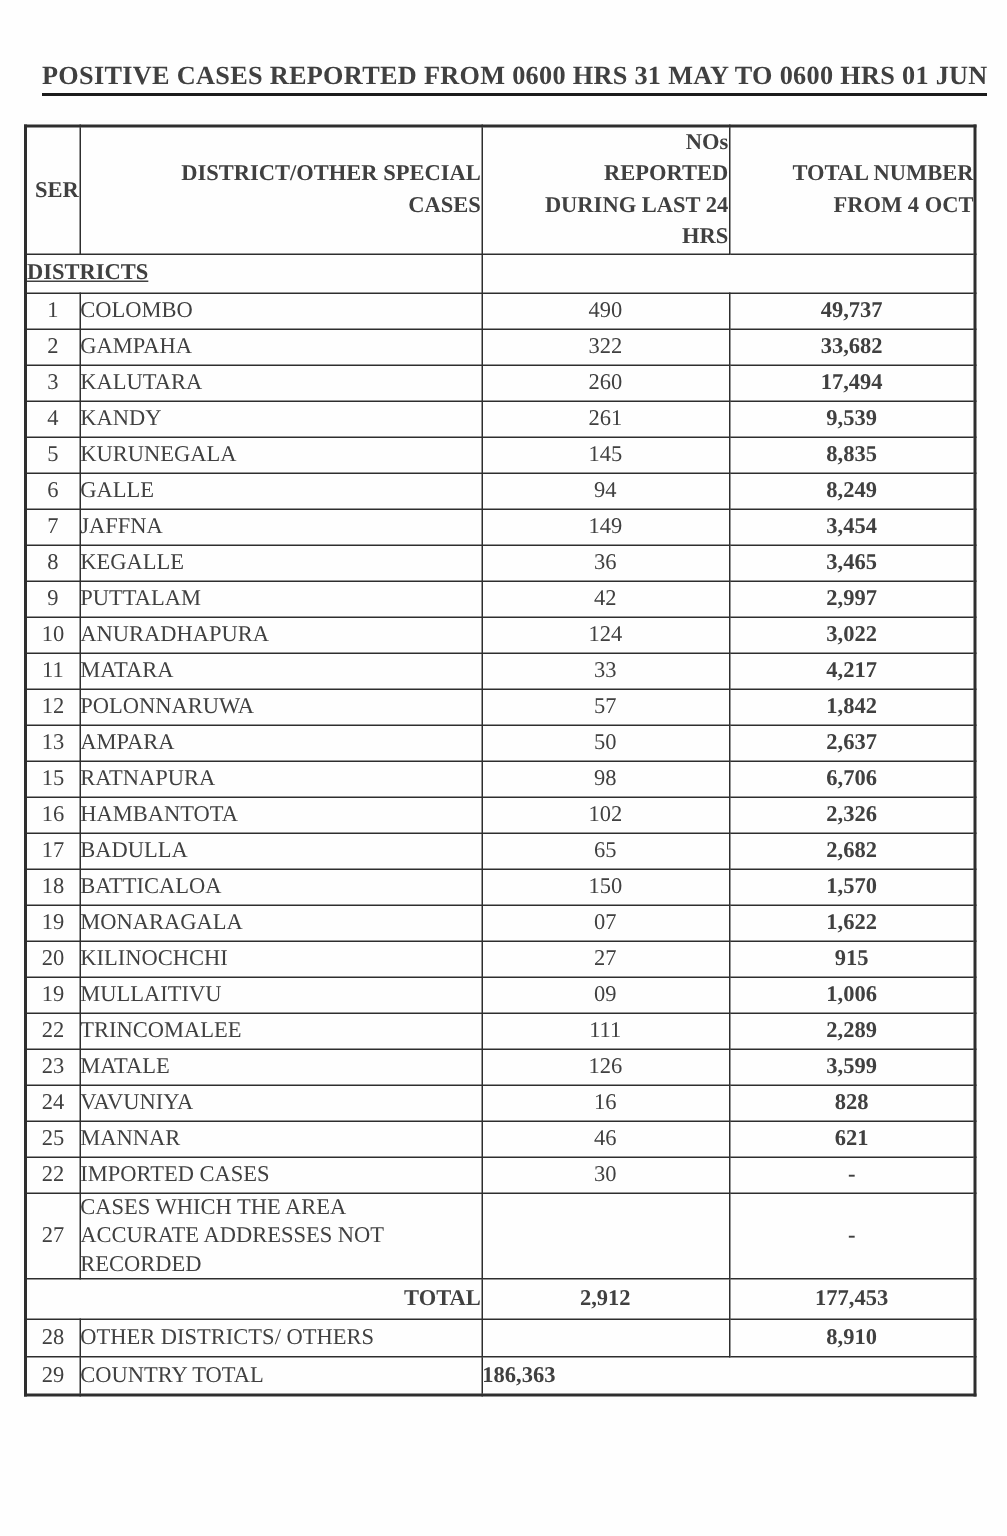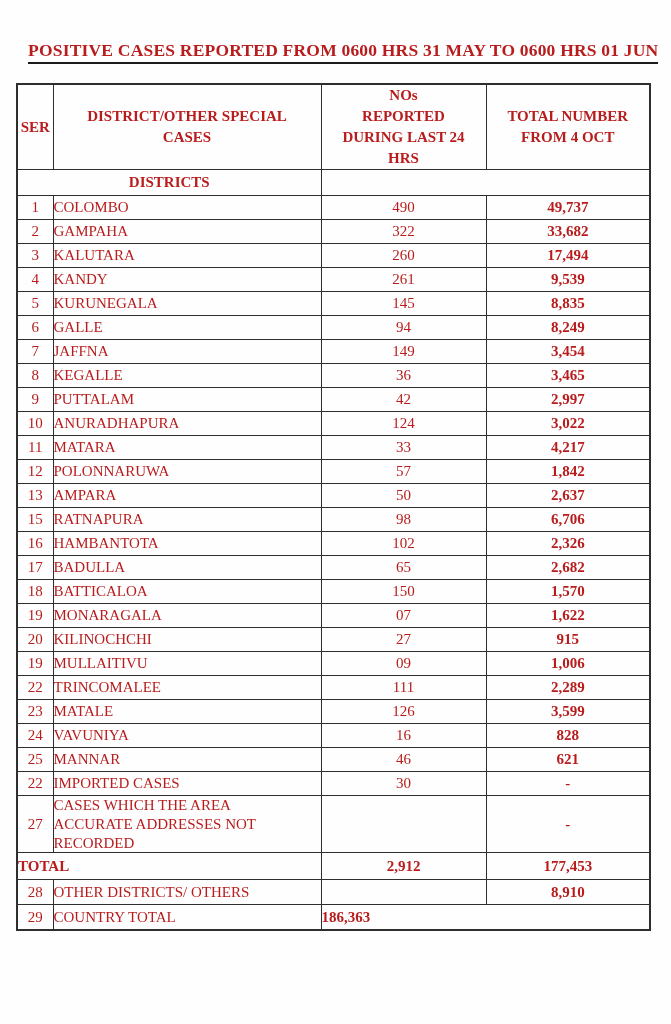--- a/index.html
+++ b/index.html
@@ -6,21 +6,21 @@
     margin: 0;
     padding: 0;
     background: #ffffff;
   }
   .page {
     position: relative;
     width: 671px;
     height: 1024px;
     background: #fefefe;
     font-family: "Liberation Serif", serif;
-    color: #b91c1c;
+    color: #404040;
     overflow: hidden;
   }
   .doc-title {
     display: inline-block;
     margin: 40px 0 0 28px;
     font-size: 17.5px;
     font-weight: bold;
     letter-spacing: 0.2px;
     border-bottom: 2.5px solid #1c1c1c;
     padding-bottom: 1px;
@@ -36,43 +36,44 @@
   table.cases th,
   table.cases td {
     border: 1px solid #2e2e2e;
     font-size: 15px;
     vertical-align: middle;
     padding: 0;
     overflow: hidden;
   }
   table.cases th {
     font-weight: bold;
-    text-align: center;
+    text-align: right;
     white-space: pre-line;
     line-height: 1.4;
     height: 84px;
   }
   tr.data-row td { height: 23px; }
   td.ser   { text-align: center; }
   td.district {
     text-align: left;
     padding-left: 18px;
     white-space: pre-line;
     line-height: 1.25;
   }
   td.nos   { text-align: center; margin-left: 36px; }
   td.totalcol { text-align: center; font-weight: bold; }
   tr.section-row td { height: 25px; }
   td.section-label {
-    text-align: center;
-    font-weight: bold;
+    text-align: left;
+    font-weight: bold;
+    text-decoration: underline;
   }
   tr.total-row td { height: 26px; }
   td.total-label {
-    text-align: left;
+    text-align: right;
     font-weight: bold;
   }
   tr.footer-row td { height: 24px; }
   td.merged-total {
     font-weight: bold;
     
     padding-left: 165px;
   }
 </style>
 </head>

